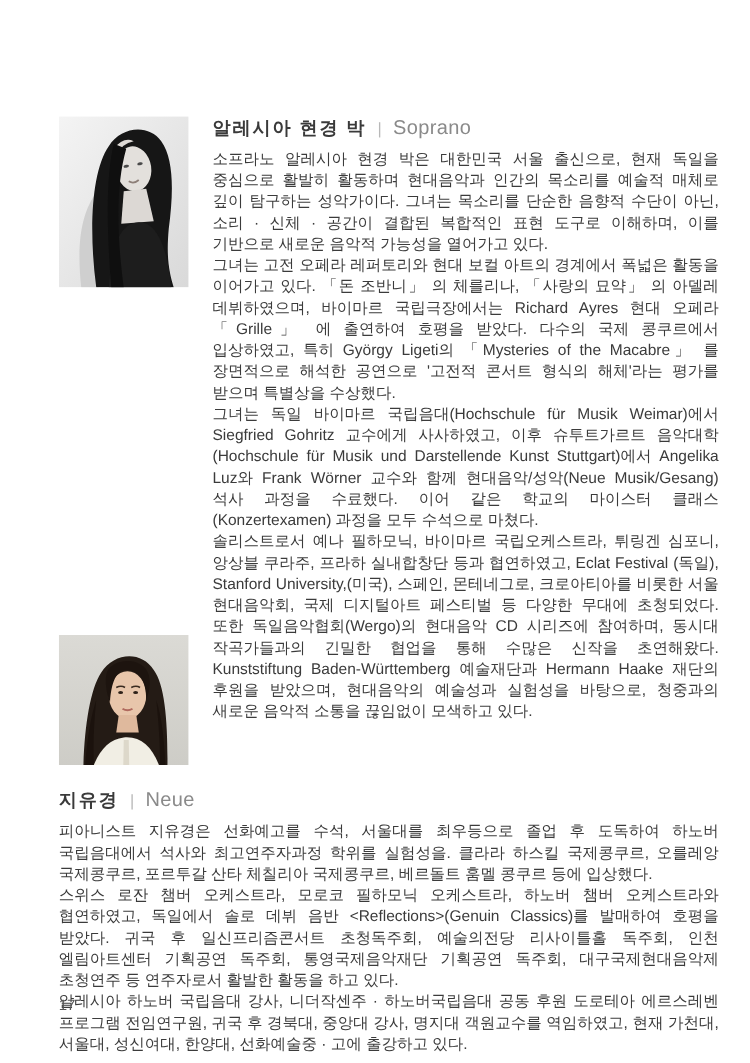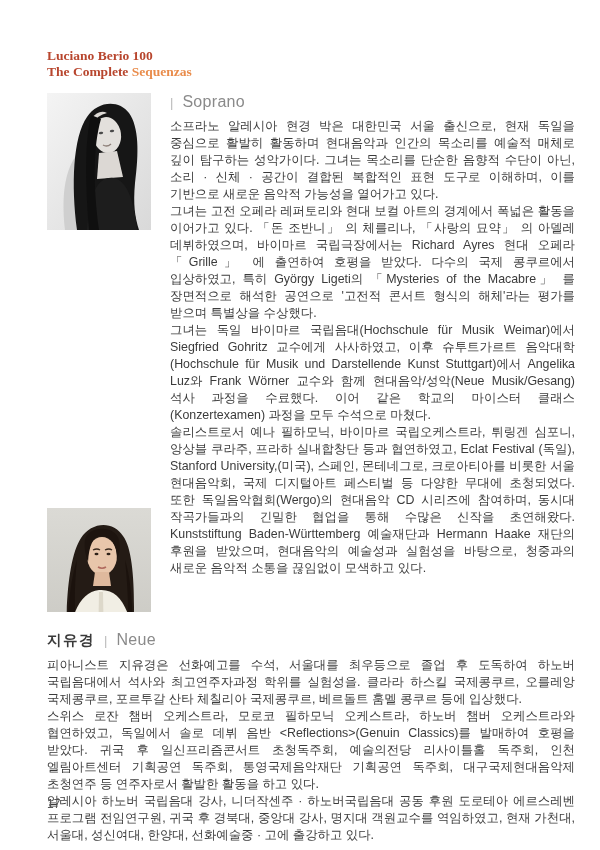--- a/index.html
+++ b/index.html
@@ -32,24 +32,20 @@
     text-align:justify; word-break:keep-all; overflow-wrap:break-word;
   }
   
   .page-number { position:absolute; left:47px; top:797px; font-size:12px; color:#555; }
 </style>
 </head>
 <body>
 
 <div class="page">
 
-  <div class="brand">
-    <div class="brand-dark">Luciano Berio 100</div>
-    <div><span class="brand-dark">The Complete</span> <span class="brand-accent">Sequenzas</span></div>
-  </div>
 
   <div class="bio bio-1">
     <div class="portrait">
       <svg width="104" height="137" viewBox="0 0 104 137" xmlns="http://www.w3.org/2000/svg">
         <defs>
           <linearGradient id="bg1" x1="0" y1="0" x2="1" y2="1">
             <stop offset="0" stop-color="#f4f4f4"></stop>
               <stop offset="1" stop-color="#d9d9d9"></stop>
           </linearGradient>
         </defs>
@@ -69,20 +65,21 @@
 
         <path d="M52,60 L70,58 76,84 50,86 Z" fill="#dcd8d4"></path>
 
         <path d="M40,137 C42,110 46,92 58,86 C74,80 86,96 90,137 Z" fill="#1d1d1d"></path>
 
         <path d="M44,22 C38,48 38,86 42,137 L52,137 C46,92 46,54 54,26 Z" fill="#0f0f0f"></path>
       </svg>
     </div>
     <div class="bio-content">
       <div class="bio-header">
+        <span class="bio-name">알레시아 현경 박</span>
         <span class="bio-sep">|</span>
         <span class="bio-role">Soprano</span>
       </div>
       <p class="bio-para">소프라노 알레시아 현경 박은 대한민국 서울 출신으로, 현재 독일을 중심으로 활발히 활동하며 현대음악과 인간의 목소리를 예술적 매체로 깊이 탐구하는 성악가이다. 그녀는 목소리를 단순한 음향적 수단이 아닌, 소리 · 신체 · 공간이 결합된 복합적인 표현 도구로 이해하며, 이를 기반으로 새로운 음악적 가능성을 열어가고 있다.</p>
       <p class="bio-para">그녀는 고전 오페라 레퍼토리와 현대 보컬 아트의 경계에서 폭넓은 활동을 이어가고 있다. 「돈 조반니」 의 체를리나, 「사랑의 묘약」 의 아델레 데뷔하였으며, 바이마르 국립극장에서는 Richard Ayres 현대 오페라 「Grille」 에 출연하여 호평을 받았다. 다수의 국제 콩쿠르에서 입상하였고, 특히 György Ligeti의 「Mysteries of the Macabre」 를 장면적으로 해석한 공연으로 '고전적 콘서트 형식의 해체'라는 평가를 받으며 특별상을 수상했다.</p>
       <p class="bio-para">그녀는 독일 바이마르 국립음대(Hochschule für Musik Weimar)에서 Siegfried Gohritz 교수에게 사사하였고, 이후 슈투트가르트 음악대학(Hochschule für Musik und Darstellende Kunst Stuttgart)에서 Angelika Luz와 Frank Wörner 교수와 함께 현대음악/성악(Neue Musik/Gesang) 석사 과정을 수료했다. 이어 같은 학교의 마이스터 클래스(Konzertexamen) 과정을 모두 수석으로 마쳤다.</p>
       <p class="bio-para">솔리스트로서 예나 필하모닉, 바이마르 국립오케스트라, 튀링겐 심포니, 앙상블 쿠라주, 프라하 실내합창단 등과 협연하였고, Eclat Festival (독일), Stanford University,(미국), 스페인, 몬테네그로, 크로아티아를 비롯한 서울 현대음악회, 국제 디지털아트 페스티벌 등 다양한 무대에 초청되었다. 또한 독일음악협회(Wergo)의 현대음악 CD 시리즈에 참여하며, 동시대 작곡가들과의 긴밀한 협업을 통해 수많은 신작을 초연해왔다. Kunststiftung Baden-Württemberg 예술재단과 Hermann Haake 재단의 후원을 받았으며, 현대음악의 예술성과 실험성을 바탕으로, 청중과의 새로운 음악적 소통을 끊임없이 모색하고 있다.</p>
     </div>
   </div>
 

